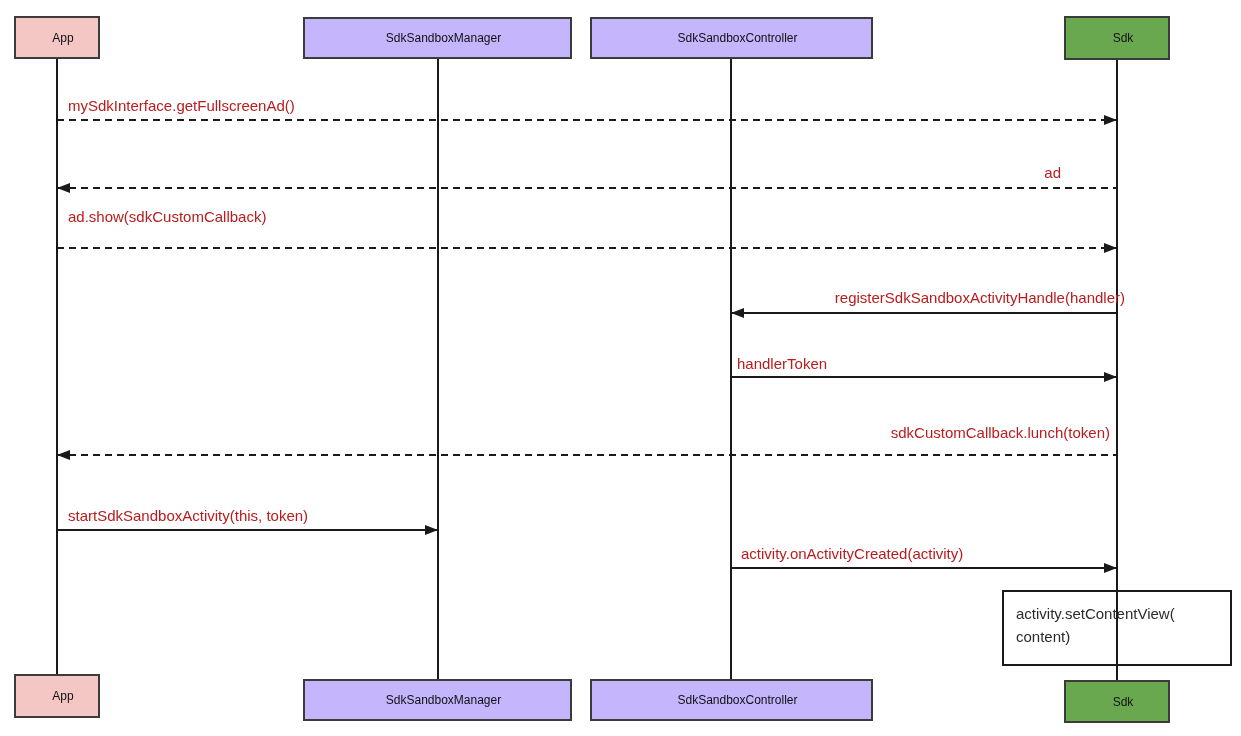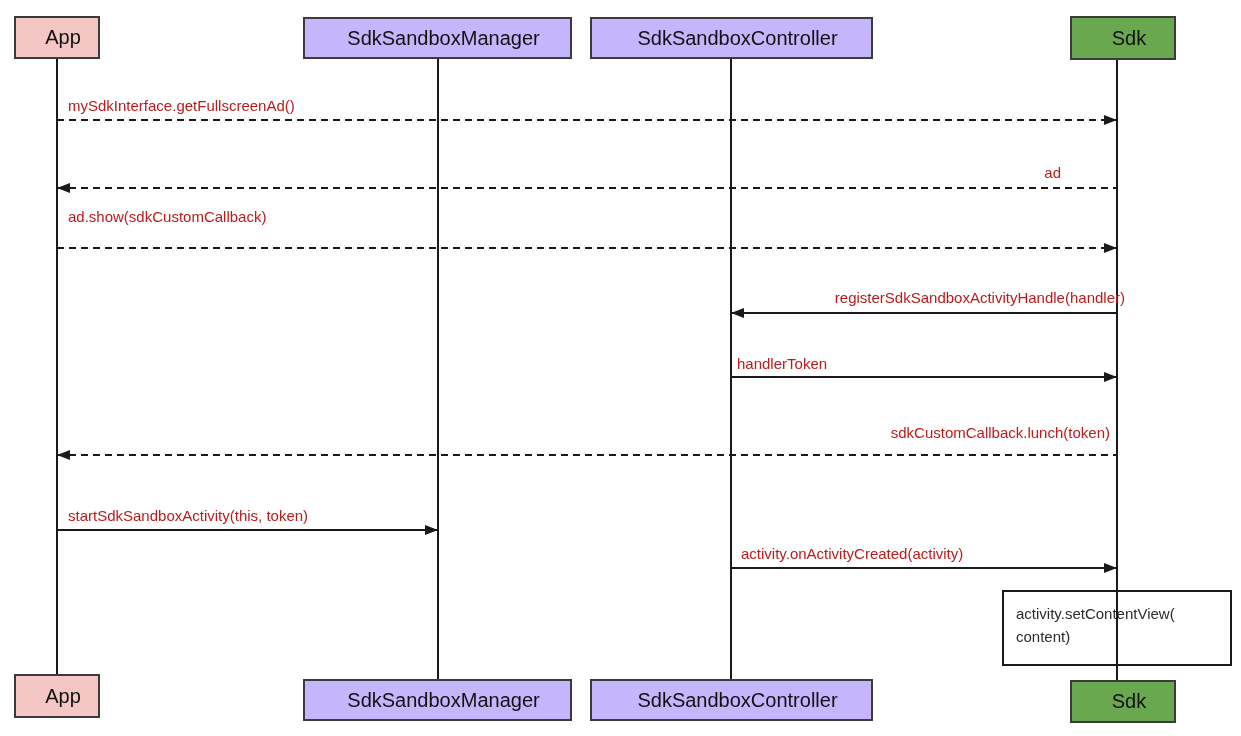--- a/index.html
+++ b/index.html
@@ -2,27 +2,27 @@
 <html><head>
 <meta charset="utf-8">
 <style>
   html,body{margin:0;padding:0;background:#ffffff;}
   #stage{
     position:relative;width:1241px;height:736px;background:#ffffff;
     font-family:"Liberation Sans", sans-serif;overflow:hidden;
   }
   .actor-box{
     position:absolute;display:flex;align-items:center;justify-content:center;
-    border:2px solid #3b3b3b;font-size:20px;color:#111;box-sizing:border-box;
+    border:2px solid #3b3b3b;font-size:12px;color:#111;box-sizing:border-box;
     z-index:3;
     padding-left:12px;
   }
   .actor-pink{background:#f4c7c5;}
   .actor-yellow{background:#c4b5fd;}
-  .actor-green{background:#6aa84f;margin-left:6px;}
+  .actor-green{background:#6aa84f;}
   .lifeline{position:absolute;width:2px;background:#1a1a1a;z-index:2;}
   .msg-line{position:absolute;height:2px;z-index:3;}
   .msg-solid{background:#1a1a1a;}
   .msg-dashed{background:repeating-linear-gradient(90deg,#1a1a1a 0 7px,transparent 7px 12px);}
   .msg-label{
     position:absolute;font-size:15px;color:#b91c1c;white-space:nowrap;z-index:3;
   }
   .arrow{position:absolute;width:0;height:0;z-index:4;}
   .arrow-right{border-top:5px solid transparent;border-bottom:5px solid transparent;border-left:13px solid #1a1a1a;}
   .arrow-left{border-top:5px solid transparent;border-bottom:5px solid transparent;border-right:13px solid #1a1a1a;}

